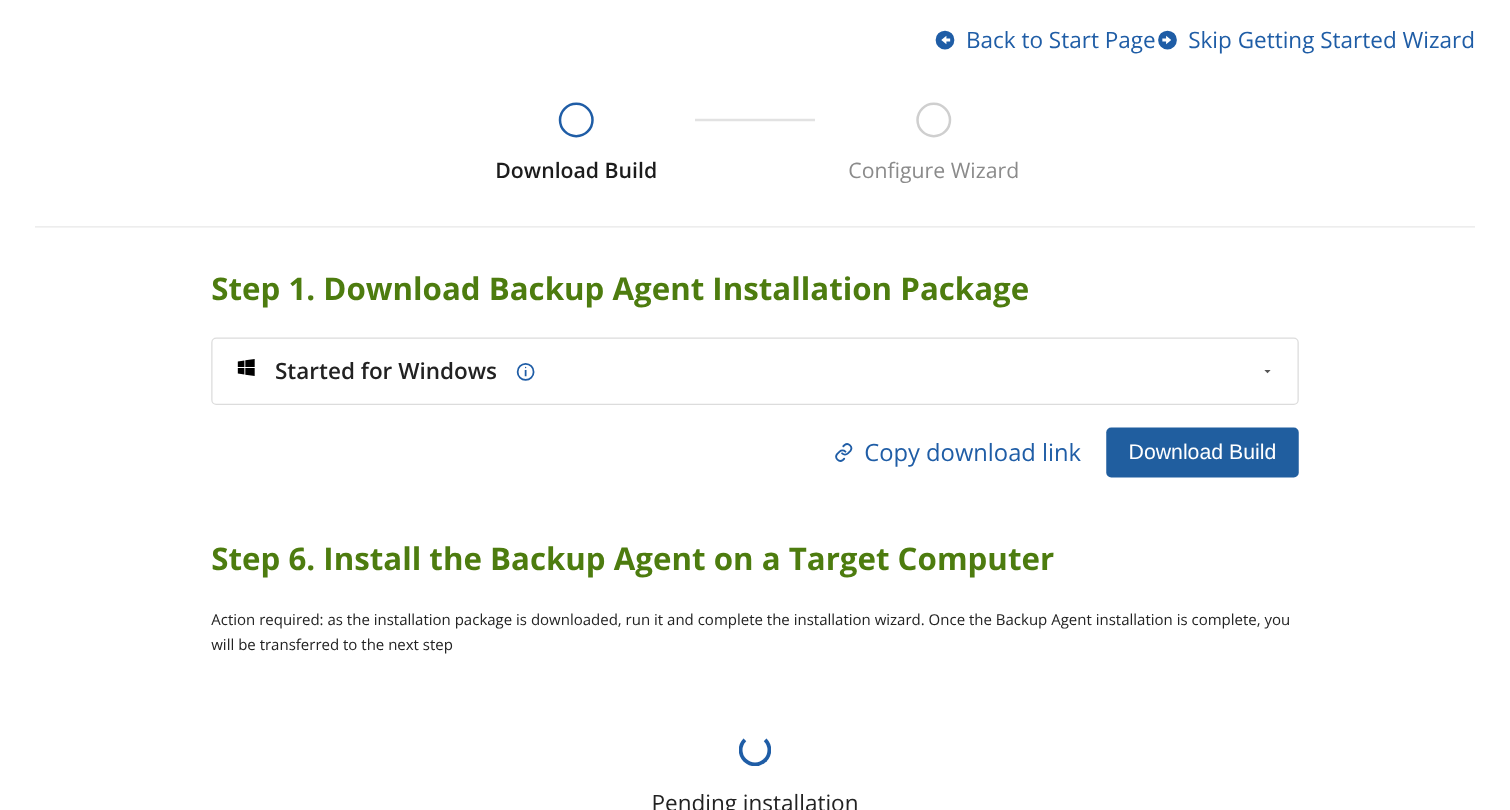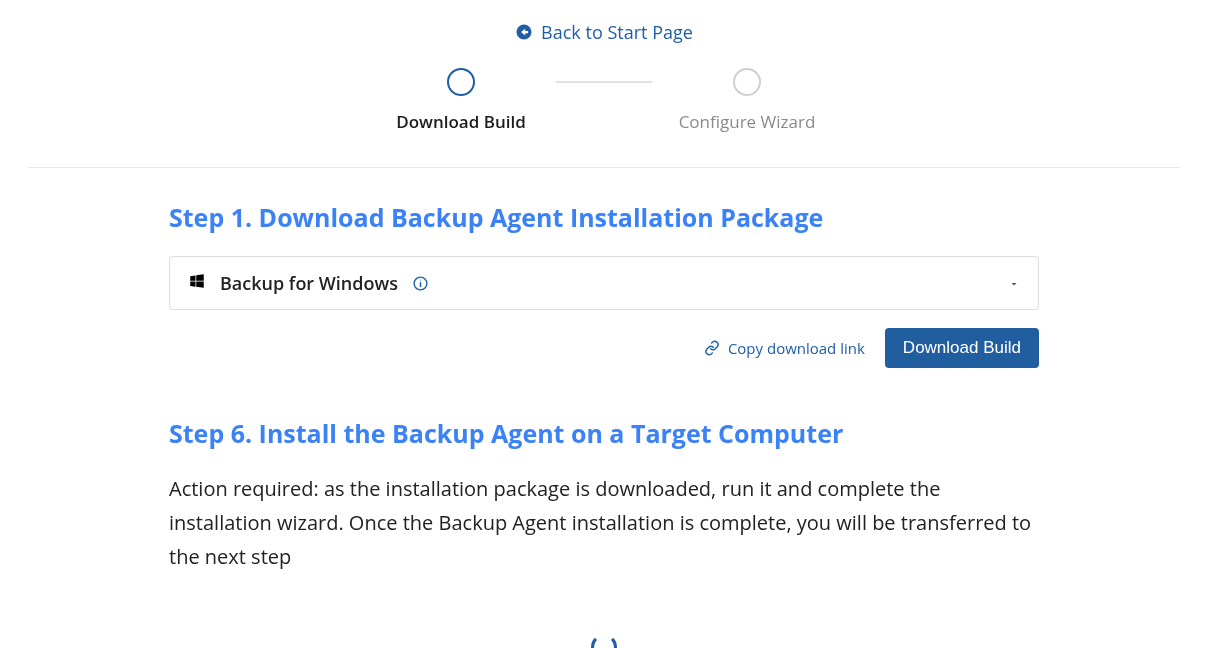--- a/index.html
+++ b/index.html
@@ -9,23 +9,23 @@
     font-size: 16px;
     color: #222;
     background: #fff;
     width: 1208px;
   }
   .container {
     padding: 20px 28px 40px;
   }
   .topbar {
     display: flex;
-    justify-content: center;
-    align-items: center;
-    margin-bottom: 24px;
+    justify-content: flex-end;
+    align-items: center;
+    margin-bottom: 38px;
   }
   .link {
     display: inline-flex;
     align-items: center;
     gap: 8px;
     color: #1f5da6;
     font-size: 18px;
     cursor: pointer;
   }
   .link svg { flex-shrink: 0; }
@@ -74,21 +74,21 @@
     margin: 0 0 32px;
   }
   .content {
     max-width: 870px;
     margin: 0 auto;
   }
   .h-step {
     font-size: 25px;
     font-weight: 700;
     margin: 0 0 22px;
-    color: #3b82f6;
+    color: #4d7c0f;
   }
   .select-box {
     border: 1px solid #dcdcdc;
     border-radius: 4px;
     padding: 14px 18px;
     display: flex;
     align-items: center;
     gap: 14px;
     font-size: 18px;
     font-weight: 600;
@@ -108,35 +108,35 @@
     justify-content: flex-end;
     align-items: center;
     gap: 20px;
     margin-bottom: 48px;
   }
   .copy-link {
     display: inline-flex;
     align-items: center;
     gap: 8px;
     color: #1f5da6;
-    font-size: 15px;
+    font-size: 19px;
     cursor: pointer;
   }
   .btn-primary {
     background: #205e9f;
     color: #fff;
     border: 0;
     border-radius: 4px;
     padding: 10px 18px;
     font-size: 17px;
     font-weight: 500;
     cursor: pointer;
   }
   .body-text {
-    font-size: 20px;
+    font-size: 12px;
     line-height: 1.7;
     color: #222;
     margin: 0 0 60px;
   }
   .pending-wrap {
     display: flex;
     flex-direction: column;
     align-items: center;
     gap: 18px;
   }
@@ -159,20 +159,26 @@
 
 <div class="container">
 
   <div class="topbar">
     <div class="link">
       <svg width="18" height="18" viewBox="0 0 24 24" fill="currentColor">
           <path d="M12 2a10 10 0 100 20 10 10 0 000-20zm1.5 14.5L8 12l5.5-4.5v3h4v3h-4v3z"></path>
         </svg>
       <span>Back to Start Page</span>
     </div>
+    <div class="link">
+      <svg width="18" height="18" viewBox="0 0 24 24" fill="currentColor">
+          <path d="M12 2a10 10 0 110 20 10 10 0 010-20zm-1.5 14.5L16 12l-5.5-4.5v3h-4v3h4v3z"></path>
+        </svg>
+      <span>Skip Getting Started Wizard</span>
+    </div>
   </div>
 
   <div class="stepper">
     <div class="step-item">
       <div class="step-circle"></div>
       <div class="step-label">Download Build</div>
     </div>
     <div class="step-line"></div>
     <div class="step-item">
       <div class="step-circle inactive"></div>
@@ -184,21 +190,21 @@
 
   <div class="content">
     <h2 class="h-step">Step 1. Download Backup Agent Installation Package</h2>
 
     <div class="select-box">
       <span>
         <svg width="18" height="18" viewBox="0 0 24 24" fill="#000">
             <path d="M3 5.5l7-1v7H3V5.5zM11 4.3L21 3v8.5H11V4.3zM3 12.5h7v7l-7-1v-6zM11 12.5h10V21l-10-1.2v-7.3z"></path>
           </svg>
       </span>
-      <span>Backup for Windows</span>
+      <span>Started for Windows</span>
       <span class="info-icon">
         <svg width="17" height="17" viewBox="0 0 24 24" fill="none" stroke="currentColor" stroke-width="2">
             <circle cx="12" cy="12" r="9"></circle>
             <line x1="12" y1="10" x2="12" y2="17"></line>
             <circle cx="12" cy="7" r="0.8" fill="currentColor" stroke="none"></circle>
           </svg>
       </span>
       <span class="caret">
         <svg width="12" height="12" viewBox="0 0 24 24" fill="currentColor">
             <path d="M7 10l5 5 5-5z"></path>

